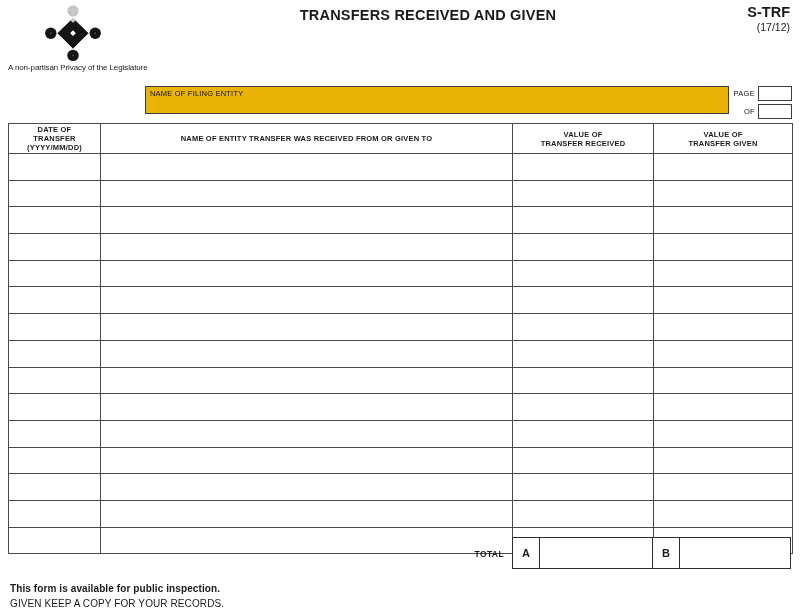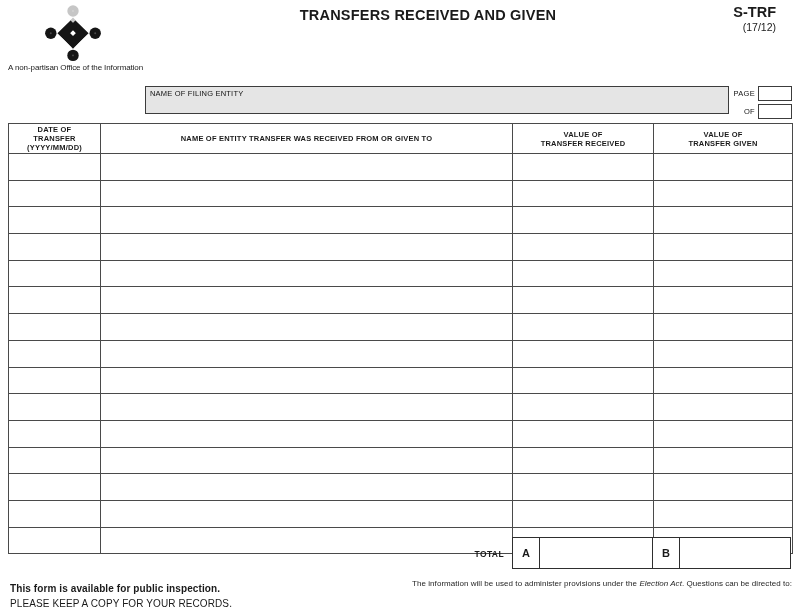--- a/index.html
+++ b/index.html
@@ -9,26 +9,26 @@
     -webkit-font-smoothing:antialiased;
   }
   
   .logo-block{position:absolute;left:8px;top:2px;width:130px;text-align:left;}
   .logo-graphic{display:block;margin:0 auto;}
   .brand{font-weight:bold;font-size:18.5px;letter-spacing:-0.3px;line-height:18px;margin-top:1px;white-space:nowrap;}
   .brand .bc{color:#b5b5b5;}
   .tagline{font-size:8px;color:#222;letter-spacing:-0.1px;margin-top:1px;white-space:nowrap;}
   .form-title{position:absolute;left:0;top:7px;width:100%;text-align:center;
     font-weight:bold;font-size:14.5px;letter-spacing:0.2px;padding-left:28px;}
-  .form-code-block{position:absolute;right:24px;top:6px;text-align:right;line-height:13px;}
+  .form-code-block{position:absolute;right:10px;top:6px;text-align:right;line-height:13px;}
   .form-code{font-weight:bold;font-size:14.5px;}
   .form-version{font-size:10.5px;margin-top:2px;}
   
   .filing-box{position:absolute;left:145px;top:86px;width:584px;height:28px;
-    border:1px solid #3c3c3c;background:#e5e5e5;box-sizing:border-box;}
+    border:1px solid #3c3c3c;background:#eab308;box-sizing:border-box;}
   .filing-box .field-label{font-size:7.5px;letter-spacing:0.2px;padding:2px 0 0 4px;color:#111;}
   .pageof{position:absolute;right:8px;top:86px;}
   .pageof-row{display:flex;align-items:center;justify-content:flex-end;margin-bottom:3px;}
   .pageof-row .po-label{font-size:7.5px;letter-spacing:0.3px;margin-right:3px;color:#111;}
   .po-box{width:32px;height:13px;border:1px solid #3c3c3c;background:#fff;}
   
   table.transfers{position:absolute;left:8px;top:123px;width:784px;
     border-collapse:collapse;table-layout:fixed;border:1.5px solid #2e2e2e;}
   table.transfers th,table.transfers td{border:1px solid #4a4a4a;padding:0;}
   table.transfers th{height:29px;font-size:7.5px;font-weight:bold;text-align:center;
@@ -83,21 +83,21 @@
       </g>
 
       <g fill="#ffffff" opacity="0.22">
         <circle cx="0" cy="-37" r="1.6"></circle>
           <circle cx="37" cy="0" r="1.6"></circle>
         <circle cx="0" cy="37" r="1.6"></circle>
           <circle cx="-37" cy="0" r="1.6"></circle>
       </g>
     </g>
   </svg>
-  <div class="tagline">A non-partisan Office of the Information</div>
+  <div class="tagline">A non-partisan Privacy of the Legislature</div>
 </div>
 
 <div class="form-title">TRANSFERS RECEIVED AND GIVEN</div>
 
 <div class="form-code-block">
   <div class="form-code">S-TRF</div>
   <div class="form-version">(17/12)</div>
 </div>
 
 <div class="filing-box">
@@ -232,18 +232,17 @@
 <div class="total-label">TOTAL</div>
 <div class="total-boxes">
   <div class="tbox ref">A</div>
   <div class="tbox val-a"></div>
   <div class="tbox ref">B</div>
   <div class="tbox val-b"></div>
 </div>
 
 <div class="footer-left">
   <div class="fl1">This form is available for public inspection.</div>
-  <div class="fl2">PLEASE KEEP A COPY FOR YOUR RECORDS.</div>
+  <div class="fl2">GIVEN KEEP A COPY FOR YOUR RECORDS.</div>
 </div>
 
 <div class="footer-right">
-  <div><span>The information will be used to administer provisions under the </span><span class="it">Election Act</span><span>. Questions can be directed to:</span></div>
 </div>
 
 </body></html>

